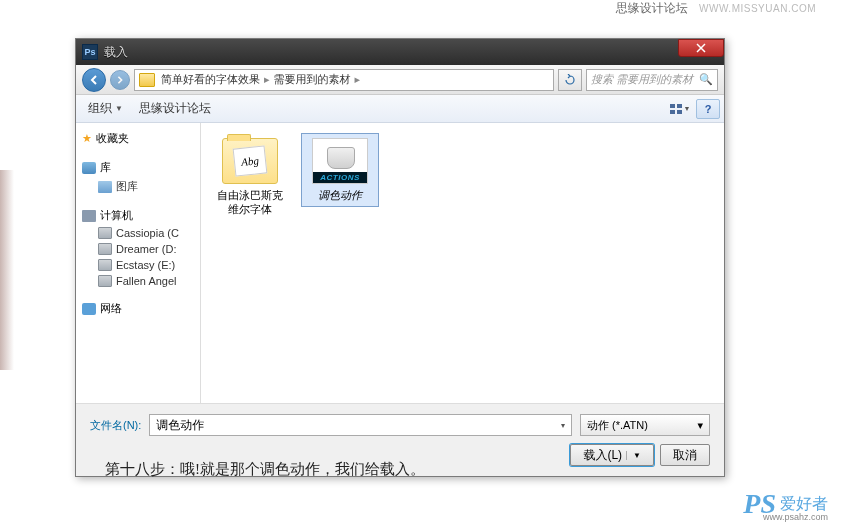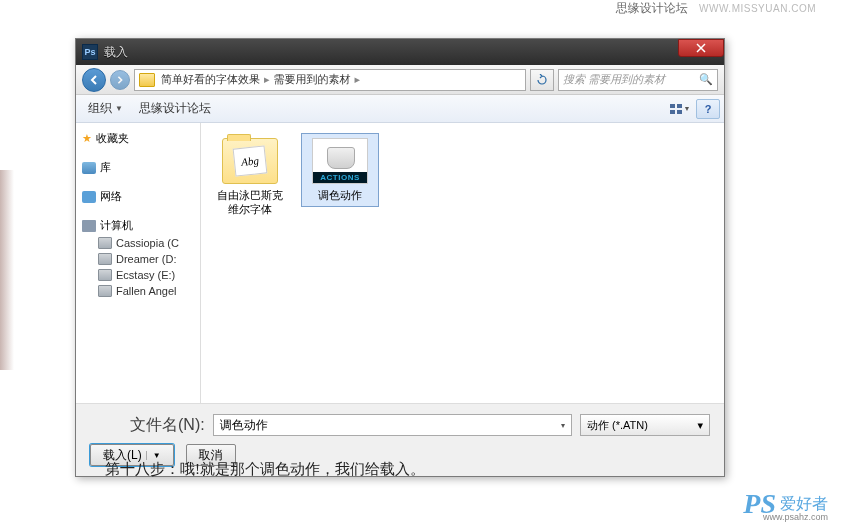--- a/index.html
+++ b/index.html
@@ -18,21 +18,21 @@
 .tb-close { width: 46px; background: linear-gradient(#d9534f, #b52b27); border: 1px solid #8a1a17; border-radius: 0 0 3px 3px; }
 .tb-close svg { width: 10px; height: 10px; }
 
 .navbar { height: 30px; background: linear-gradient(#f7f7f7, #e4e4e4); border-bottom: 1px solid #ccc; display: flex; align-items: center; padding: 0 6px; gap: 4px; }
 .nav-back, .nav-fwd { width: 24px; height: 24px; border-radius: 50%; background: linear-gradient(#5b9bd5, #3a7bb5); border: 1px solid #2a6aa5; display: flex; align-items: center; justify-content: center; color: #fff; font-size: 11px; }
 .nav-fwd { width: 20px; height: 20px; opacity: 0.6; }
 .breadcrumb { flex: 1; height: 22px; background: #fff; border: 1px solid #aaa; display: flex; align-items: center; padding: 0 4px; font-size: 11px; color: #333; }
 .breadcrumb .folder-ico { width: 16px; height: 14px; background: linear-gradient(#ffe9a2, #f2c94c); border: 1px solid #d4a70f; border-radius: 1px; margin-right: 6px; }
 .breadcrumb .sep { margin: 0 4px; color: #888; }
 .refresh-btn { width: 24px; height: 22px; border: 1px solid #aaa; background: linear-gradient(#f7f7f7,#e4e4e4); display: flex; align-items: center; justify-content: center; color: #2a6aa5; font-size: 12px; }
-.searchbox { width: 160px; height: 22px; background: #fff; border: 1px solid #aaa; display: flex; align-items: center; padding: 0 4px; font-size: 11px; color: #999; font-style: italic; }
+.searchbox { width: 132px; height: 22px; background: #fff; border: 1px solid #aaa; display: flex; align-items: center; padding: 0 4px; font-size: 11px; color: #999; font-style: italic; }
 .searchbox .mag { margin-left: auto; color: #555; font-style: normal; }
 
 .toolbar { height: 28px; background: linear-gradient(#f7f9fc, #e8eef7); border-bottom: 1px solid #d0d8e4; display: flex; align-items: center; padding: 0 4px; font-size: 12px; color: #333; }
 .toolbar .tb-item { padding: 2px 8px; display: flex; align-items: center; gap: 3px; }
 .toolbar .drop { font-size: 8px; color: #555; }
 .toolbar-right { margin-left: auto; display: flex; gap: 4px; }
 .tbr-btn { width: 24px; height: 20px; border: 1px solid transparent; display: flex; align-items: center; justify-content: center; color: #4a6a9a; font-size: 13px; }
 .tbr-btn.help { border: 1px solid #a0c0e0; border-radius: 2px; background: linear-gradient(#eaf2fc,#d0e0f4); color: #2a5aa5; font-weight: bold; font-size: 11px; }
 
 .body-area { display: flex; height: 280px; background: #fff; }
@@ -43,37 +43,37 @@
 .sb-item { display: flex; align-items: center; font-size: 11px; padding: 2px 4px 2px 20px; gap: 4px; color: #333; white-space: nowrap; }
 .sb-ico { width: 14px; height: 12px; display: inline-block; flex-shrink: 0; }
 .ico-lib { background: linear-gradient(#7fb8e0,#4a8ac0); border-radius: 2px; }
 .ico-gallery { background: linear-gradient(#a0c8e8,#6aa0d0); border-radius: 1px; }
 .ico-computer { background: #8a9aae; border-radius: 1px; }
 .ico-drive { background: linear-gradient(#d0d4d8,#a8b0b8); border-radius: 1px; border: 1px solid #889098; }
 .ico-net { background: #5aa0d8; border-radius: 2px; }
 
 .content { flex: 1; padding: 10px; display: flex; gap: 12px; align-items: flex-start; }
 .file-item { width: 78px; text-align: center; font-size: 11px; padding: 4px; }
-.file-item.selected { background: #d9e8fb; border: 1px solid #7da2ce; }
+.file-item.selected { background: #d9e8fb; border: 1px solid #7da2ce; font-style: italic; }
 .file-item:not(.selected) { border: 1px solid transparent; }
 .file-icon-folder { width: 56px; height: 46px; margin: 0 auto 4px; background: linear-gradient(#fff2c4, #fde08a); border: 1px solid #e0c050; border-radius: 3px; position: relative; display: flex; align-items: center; justify-content: center; }
 .file-icon-folder::before { content: ""; position: absolute; top: -5px; left: 4px; width: 22px; height: 6px; background: #fde08a; border: 1px solid #e0c050; border-bottom: none; border-radius: 2px 2px 0 0; }
 .file-icon-folder .abg { background: #fff; border: 1px solid #ccc; width: 32px; height: 28px; font-size: 11px; font-style: italic; font-family: serif; display: flex; align-items: center; justify-content: center; transform: rotate(-6deg); }
 .file-icon-action { width: 56px; height: 46px; margin: 0 auto 4px; background: #fff; border: 1px solid #ccc; position: relative; }
 .file-icon-action .scroll { position: absolute; top: 8px; left: 14px; width: 28px; height: 22px; background: linear-gradient(#f0f0f0,#d0d0d0); border-radius: 3px 3px 8px 8px; border: 1px solid #aaa; }
 .file-icon-action .label { position: absolute; bottom: 0; left: 0; right: 0; background: #001a26; color: #2aa8d8; font-size: 8px; font-weight: bold; text-align: center; padding: 1px 0; letter-spacing: 0.5px; }
 .file-name { line-height: 1.3; word-break: break-all; }
 
 .footer { border-top: 1px solid #ddd; background: #f0f0f0; padding: 10px 14px; }
 .footer-row { display: flex; align-items: center; gap: 8px; margin-bottom: 8px; }
-.footer-label { font-size: 16px; color: #404040; margin-left: 40px; }
+.footer-label { font-size: 11px; color: #0369a1; }
 .filename-input { flex: 1; height: 22px; border: 1px solid #aaa; background: #fff; padding: 0 6px; font-size: 12px; display: flex; align-items: center; justify-content: space-between; }
 .filename-input .drop { font-size: 8px; color: #555; }
 .filetype-select { width: 130px; height: 22px; border: 1px solid #aaa; background: linear-gradient(#fff,#e8e8e8); padding: 0 6px; font-size: 11px; display: flex; align-items: center; justify-content: space-between; }
-.footer-btns { display: flex; justify-content: flex-start; gap: 12px; }
+.footer-btns { display: flex; justify-content: flex-end; gap: 6px; }
 .btn { height: 22px; padding: 0 12px; border: 1px solid #888; background: linear-gradient(#f7f7f7,#e0e0e0); font-size: 12px; display: flex; align-items: center; gap: 4px; border-radius: 2px; }
 .btn.primary { box-shadow: 0 0 0 1px #3a9bd8; }
 
 .caption { position: absolute; left: 105px; top: 460px; font-size: 15px; color: #222; font-family: "SimSun", serif; }
 
 .watermark { position: absolute; right: 16px; bottom: 4px; display: flex; align-items: center; gap: 4px; }
 .watermark .ps { font-size: 28px; font-weight: bold; font-style: italic; color: #5aa8e0; font-family: Georgia, serif; }
 .watermark .txt { font-size: 16px; color: #5aa8e0; }
 .watermark .url2 { position: absolute; right: 0; bottom: -2px; font-size: 9px; color: #888; white-space: nowrap; }
 
@@ -160,48 +160,52 @@
         <div class="sb-head">
           <span class="star">★</span>
           <span>收藏夹</span>
         </div>
       </div>
       <div class="sb-group">
         <div class="sb-head">
           <span class="sb-ico ico-lib"></span>
           <span>库</span>
         </div>
+        <div class="sb-item">
+          <span class="sb-ico ico-gallery"></span>
+          <span>图库</span>
+        </div>
+      </div>
+      <div class="sb-group">
+        <div class="sb-head">
+          <span class="sb-ico ico-computer"></span>
+          <span>计算机</span>
+        </div>
+        <div class="sb-item">
+            <span class="sb-ico ico-drive"></span>
+            <span>Cassiopia (C</span>
+          </div>
+        <div class="sb-item">
+            <span class="sb-ico ico-drive"></span>
+            <span>Dreamer (D:</span>
+          </div>
+        <div class="sb-item">
+            <span class="sb-ico ico-drive"></span>
+            <span>Ecstasy (E:)</span>
+          </div>
+        <div class="sb-item">
+            <span class="sb-ico ico-drive"></span>
+            <span>Fallen Angel</span>
+          </div>
       </div>
       <div class="sb-group">
         <div class="sb-head">
           <span class="sb-ico ico-net"></span>
           <span>网络</span>
         </div>
-      </div>
-      <div class="sb-group">
-        <div class="sb-head">
-          <span class="sb-ico ico-computer"></span>
-          <span>计算机</span>
-        </div>
-        <div class="sb-item">
-            <span class="sb-ico ico-drive"></span>
-            <span>Cassiopia (C</span>
-          </div>
-        <div class="sb-item">
-            <span class="sb-ico ico-drive"></span>
-            <span>Dreamer (D:</span>
-          </div>
-        <div class="sb-item">
-            <span class="sb-ico ico-drive"></span>
-            <span>Ecstasy (E:)</span>
-          </div>
-        <div class="sb-item">
-            <span class="sb-ico ico-drive"></span>
-            <span>Fallen Angel</span>
-          </div>
       </div>
     </div>
 
     <div class="content">
       <div class="file-item">
         <div class="file-icon-folder">
           <div class="abg">Abg</div>
         </div>
         <div class="file-name">自由泳巴斯克维尔字体</div>
       </div>

